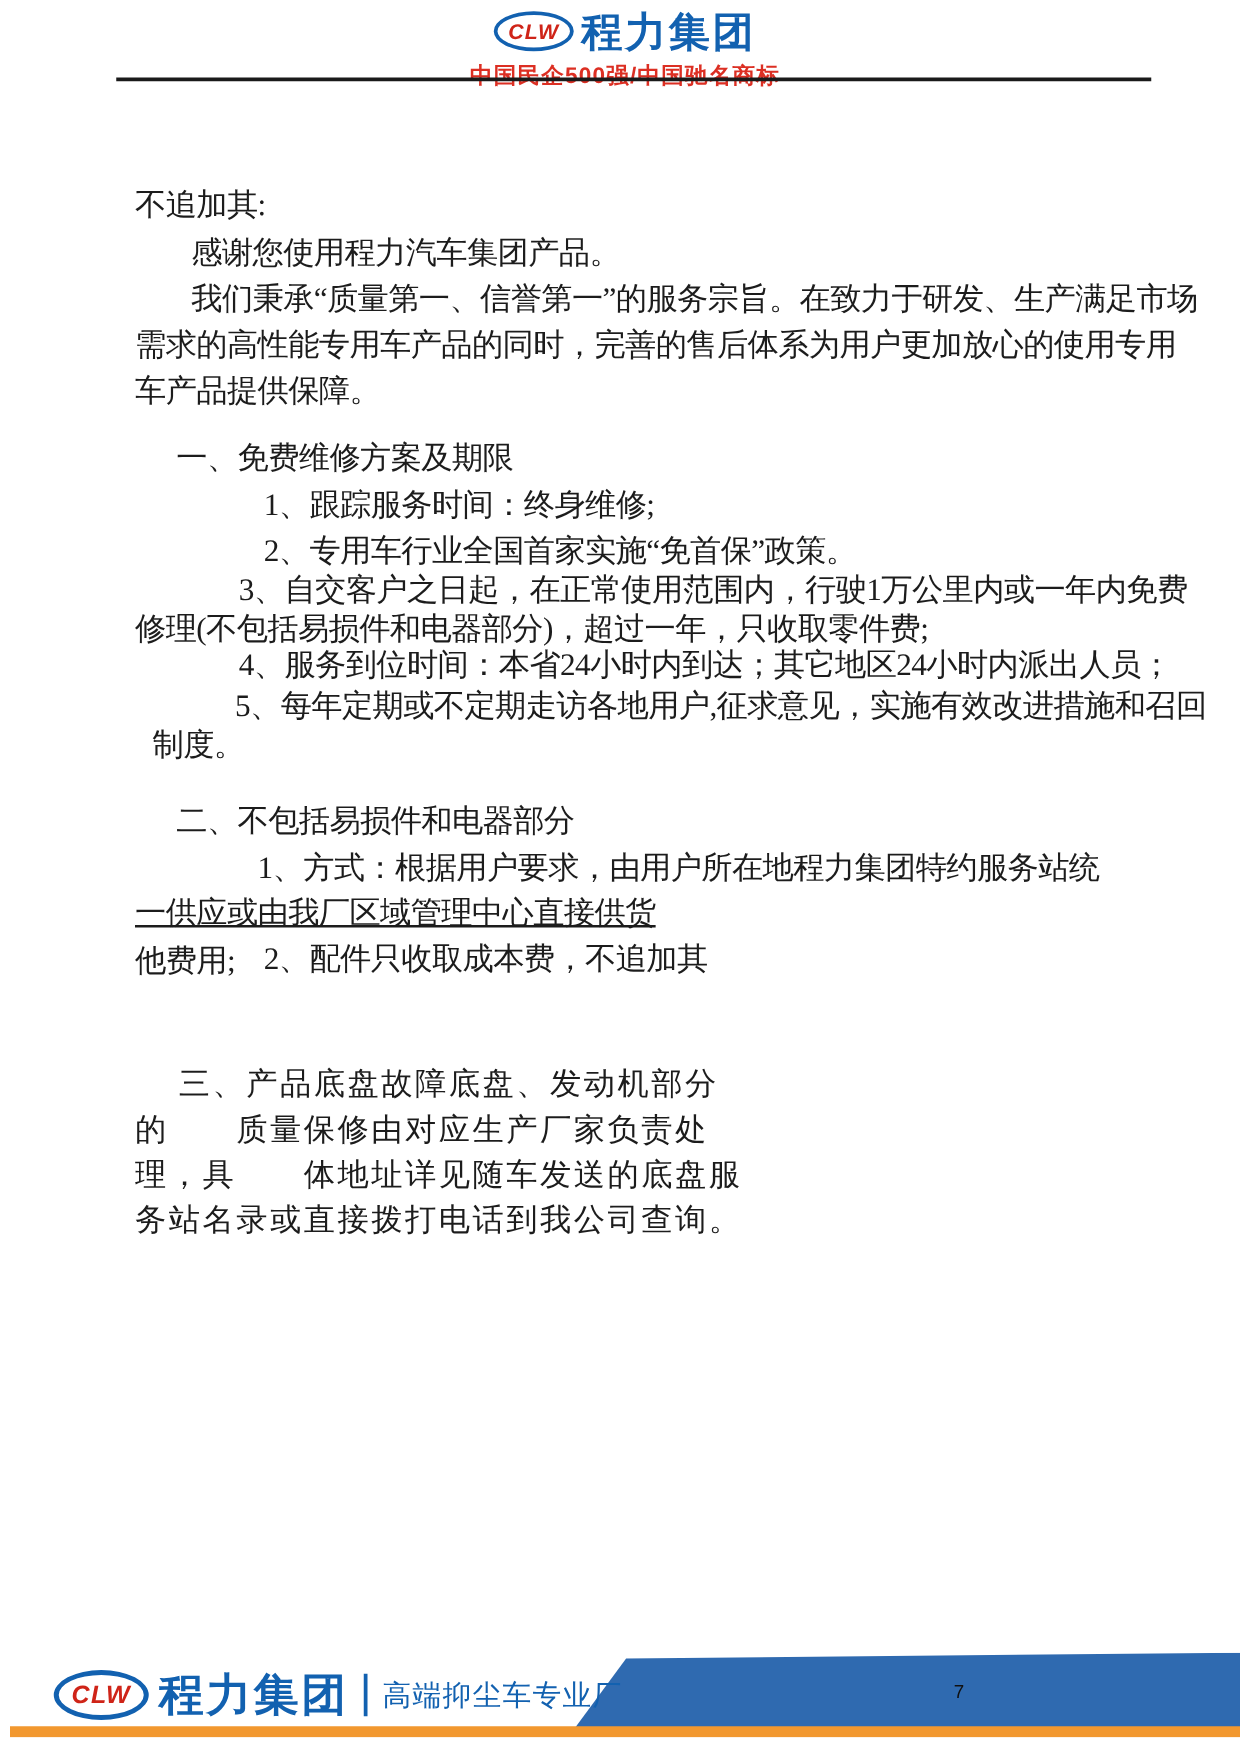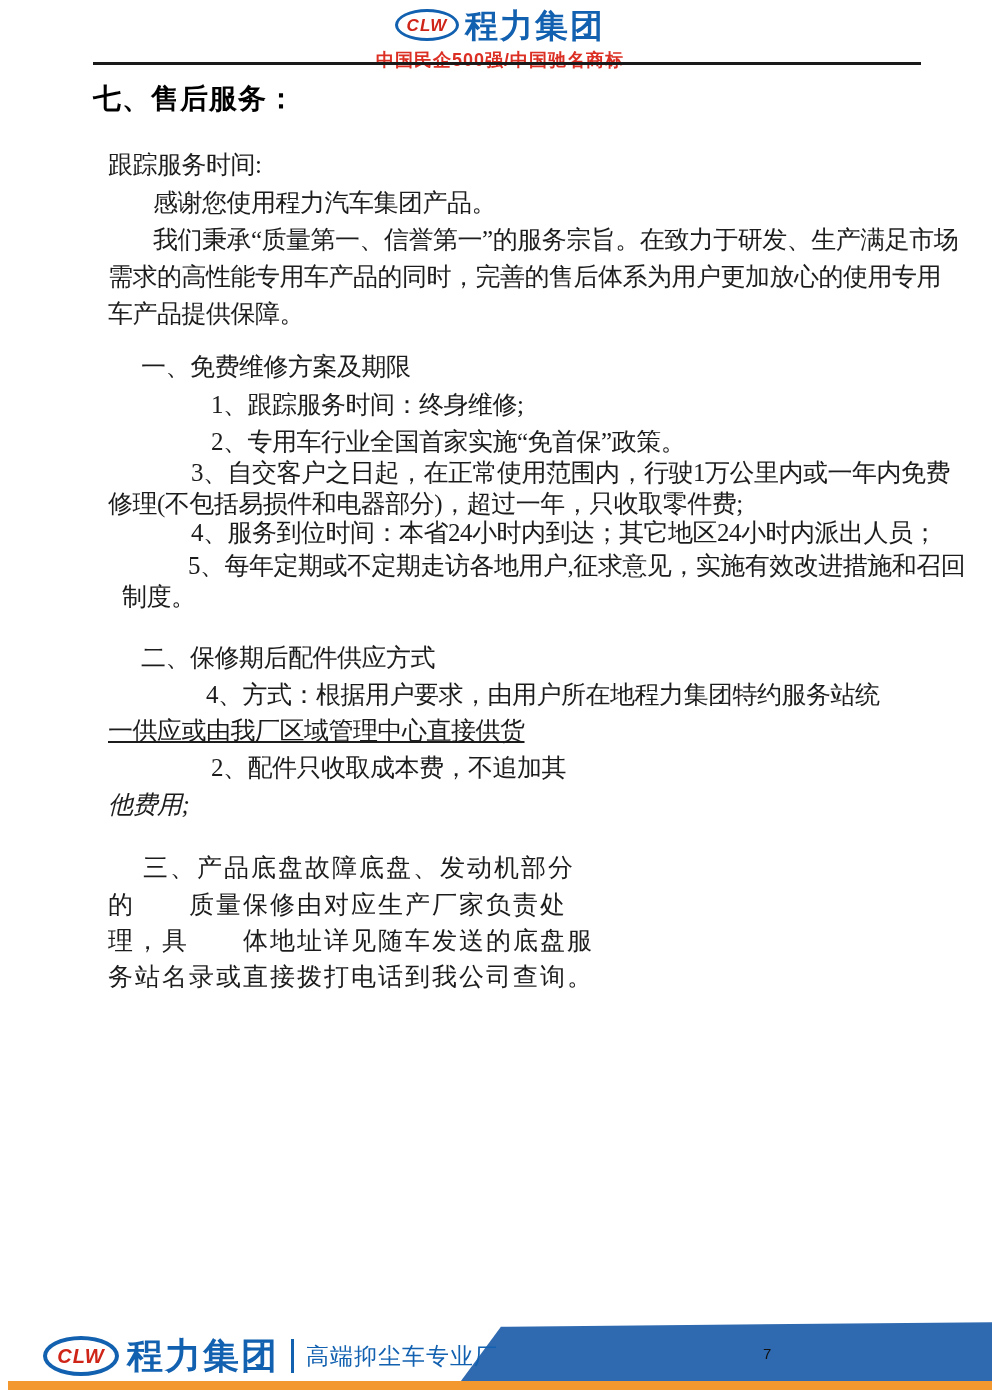--- a/index.html
+++ b/index.html
@@ -103,21 +103,21 @@
   .l7  { top: 427px; left: 203px; }
   .l8  { top: 458px; left: 183px; }
   .l9  { top: 489px; left: 100px; }
   .l10 { top: 518px; left: 183px; }
   .l11 { top: 551px; left: 180px; }
   .l12 { top: 582px; left: 114px; }
   .l13 { top: 643px; left: 133px; }
   .l14 { top: 680px; left: 198px; }
   .l15 { top: 716px; left: 100px; text-decoration: underline; }
   .l16 { top: 753px; left: 203px; }
-  .l17 { top: 790px; left: 100px; font-style: italic; }
+  .l17 { top: 755px; left: 100px; }
   .l18 { top: 853px; left: 135px; letter-spacing: 2px; }
   .l19 { top: 890px; left: 100px; letter-spacing: 2px; }
   .l20 { top: 926px; left: 100px; letter-spacing: 2px; }
   .l21 { top: 962px; left: 100px; letter-spacing: 2px; }
 
   
   .footer-banner {
     position: absolute;
     left: 450px;
     top: 1322px;
@@ -182,38 +182,37 @@
       <span class="logo-oval">
         <span class="clw">CLW</span>
       </span>
       <span class="logo-name">程力集团</span>
     </div>
     <div class="logo-tagline">中国民企500强/中国驰名商标</div>
   </header>
 
   <div class="header-rule"></div>
 
-  <h1 class="doc-title">七、售后服务：</h1>
 
   <main>
-    <div class="line l0">跟踪服务时间:</div>
+    <div class="line l0">不追加其:</div>
     <div class="line l1">感谢您使用程力汽车集团产品。</div>
     <div class="line l2">我们秉承“质量第一、信誉第一”的服务宗旨。在致力于研发、生产满足市场</div>
     <div class="line l3">需求的高性能专用车产品的同时，完善的售后体系为用户更加放心的使用专用</div>
     <div class="line l4">车产品提供保障。</div>
     <div class="line l5">一、免费维修方案及期限</div>
     <div class="line l6">1、跟踪服务时间：终身维修;</div>
     <div class="line l7">2、专用车行业全国首家实施“免首保”政策。</div>
     <div class="line l8">3、自交客户之日起，在正常使用范围内，行驶1万公里内或一年内免费</div>
     <div class="line l9">修理(不包括易损件和电器部分)，超过一年，只收取零件费;</div>
     <div class="line l10">4、服务到位时间：本省24小时内到达；其它地区24小时内派出人员；</div>
     <div class="line l11">5、每年定期或不定期走访各地用户,征求意见，实施有效改进措施和召回</div>
     <div class="line l12">制度。</div>
-    <div class="line l13">二、保修期后配件供应方式</div>
-    <div class="line l14">4、方式：根据用户要求，由用户所在地程力集团特约服务站统</div>
+    <div class="line l13">二、不包括易损件和电器部分</div>
+    <div class="line l14">1、方式：根据用户要求，由用户所在地程力集团特约服务站统</div>
     <div class="line l15">一供应或由我厂区域管理中心直接供货</div>
     <div class="line l16">2、配件只收取成本费，不追加其</div>
     <div class="line l17">他费用;</div>
     <div class="line l18">三、产品底盘故障底盘、发动机部分</div>
     <div class="line l19">的　　质量保修由对应生产厂家负责处</div>
     <div class="line l20">理，具　　体地址详见随车发送的底盘服</div>
     <div class="line l21">务站名录或直接拨打电话到我公司查询。</div>
   </main>
 
   <footer>

